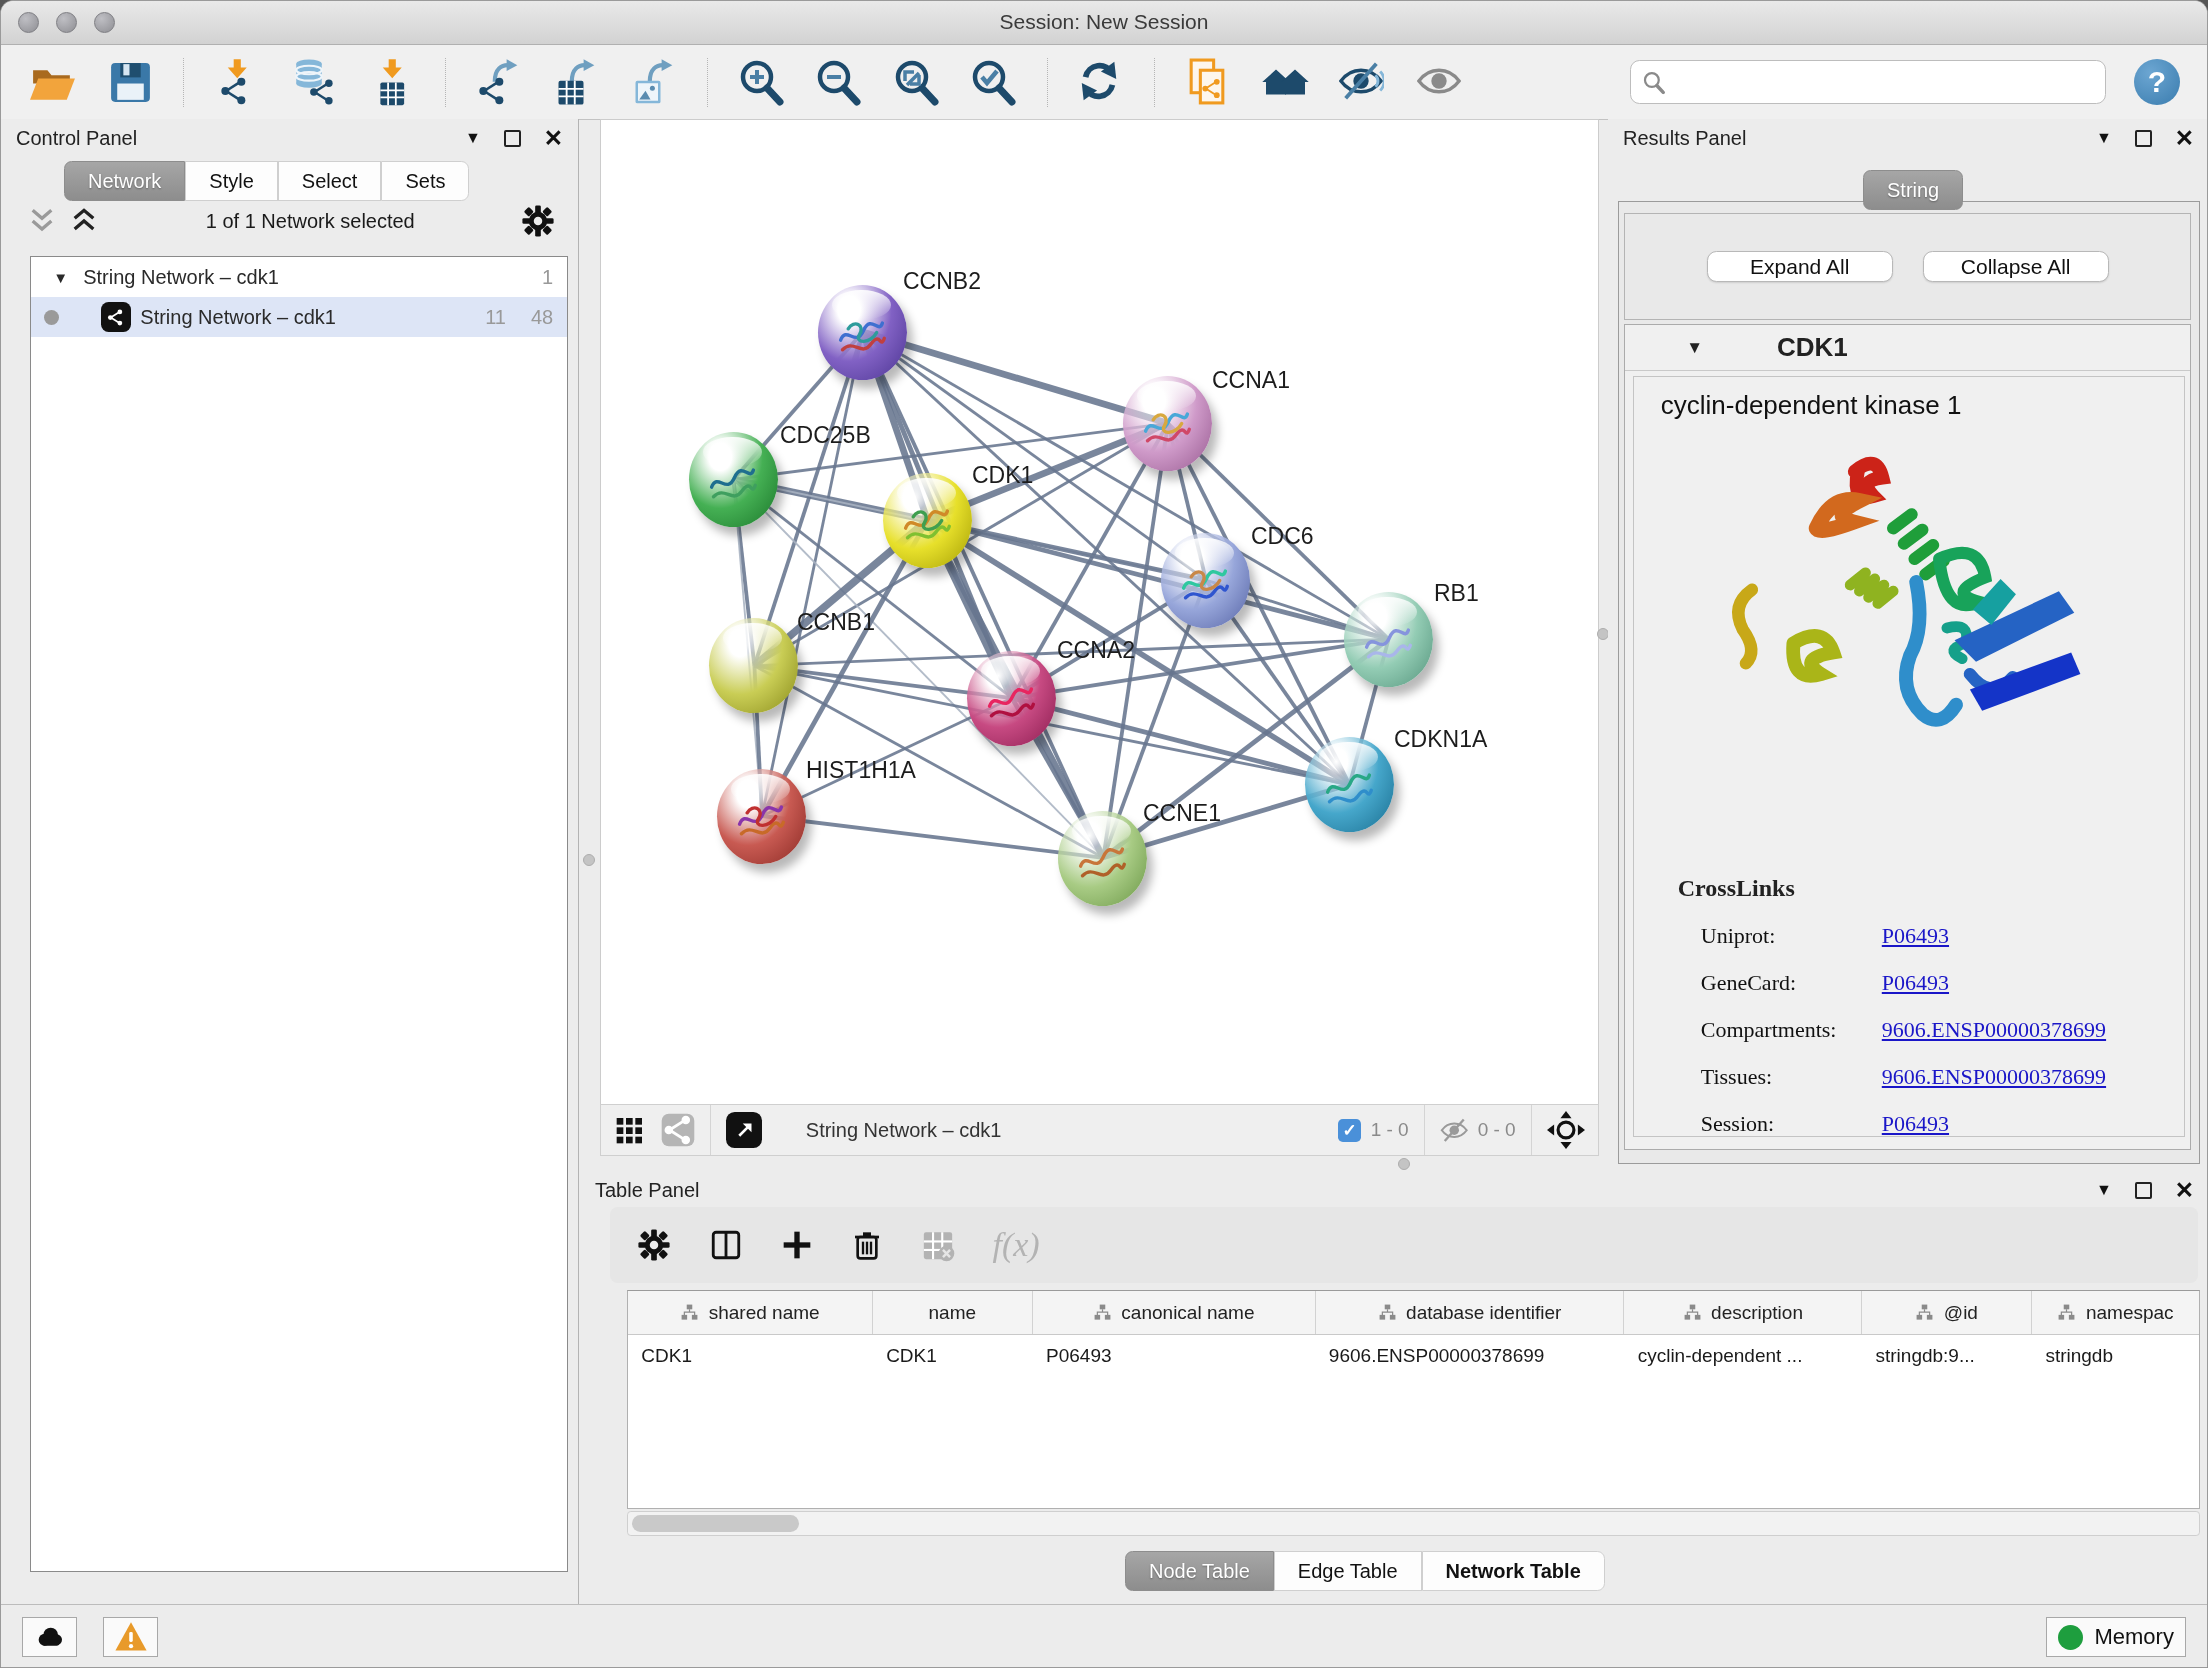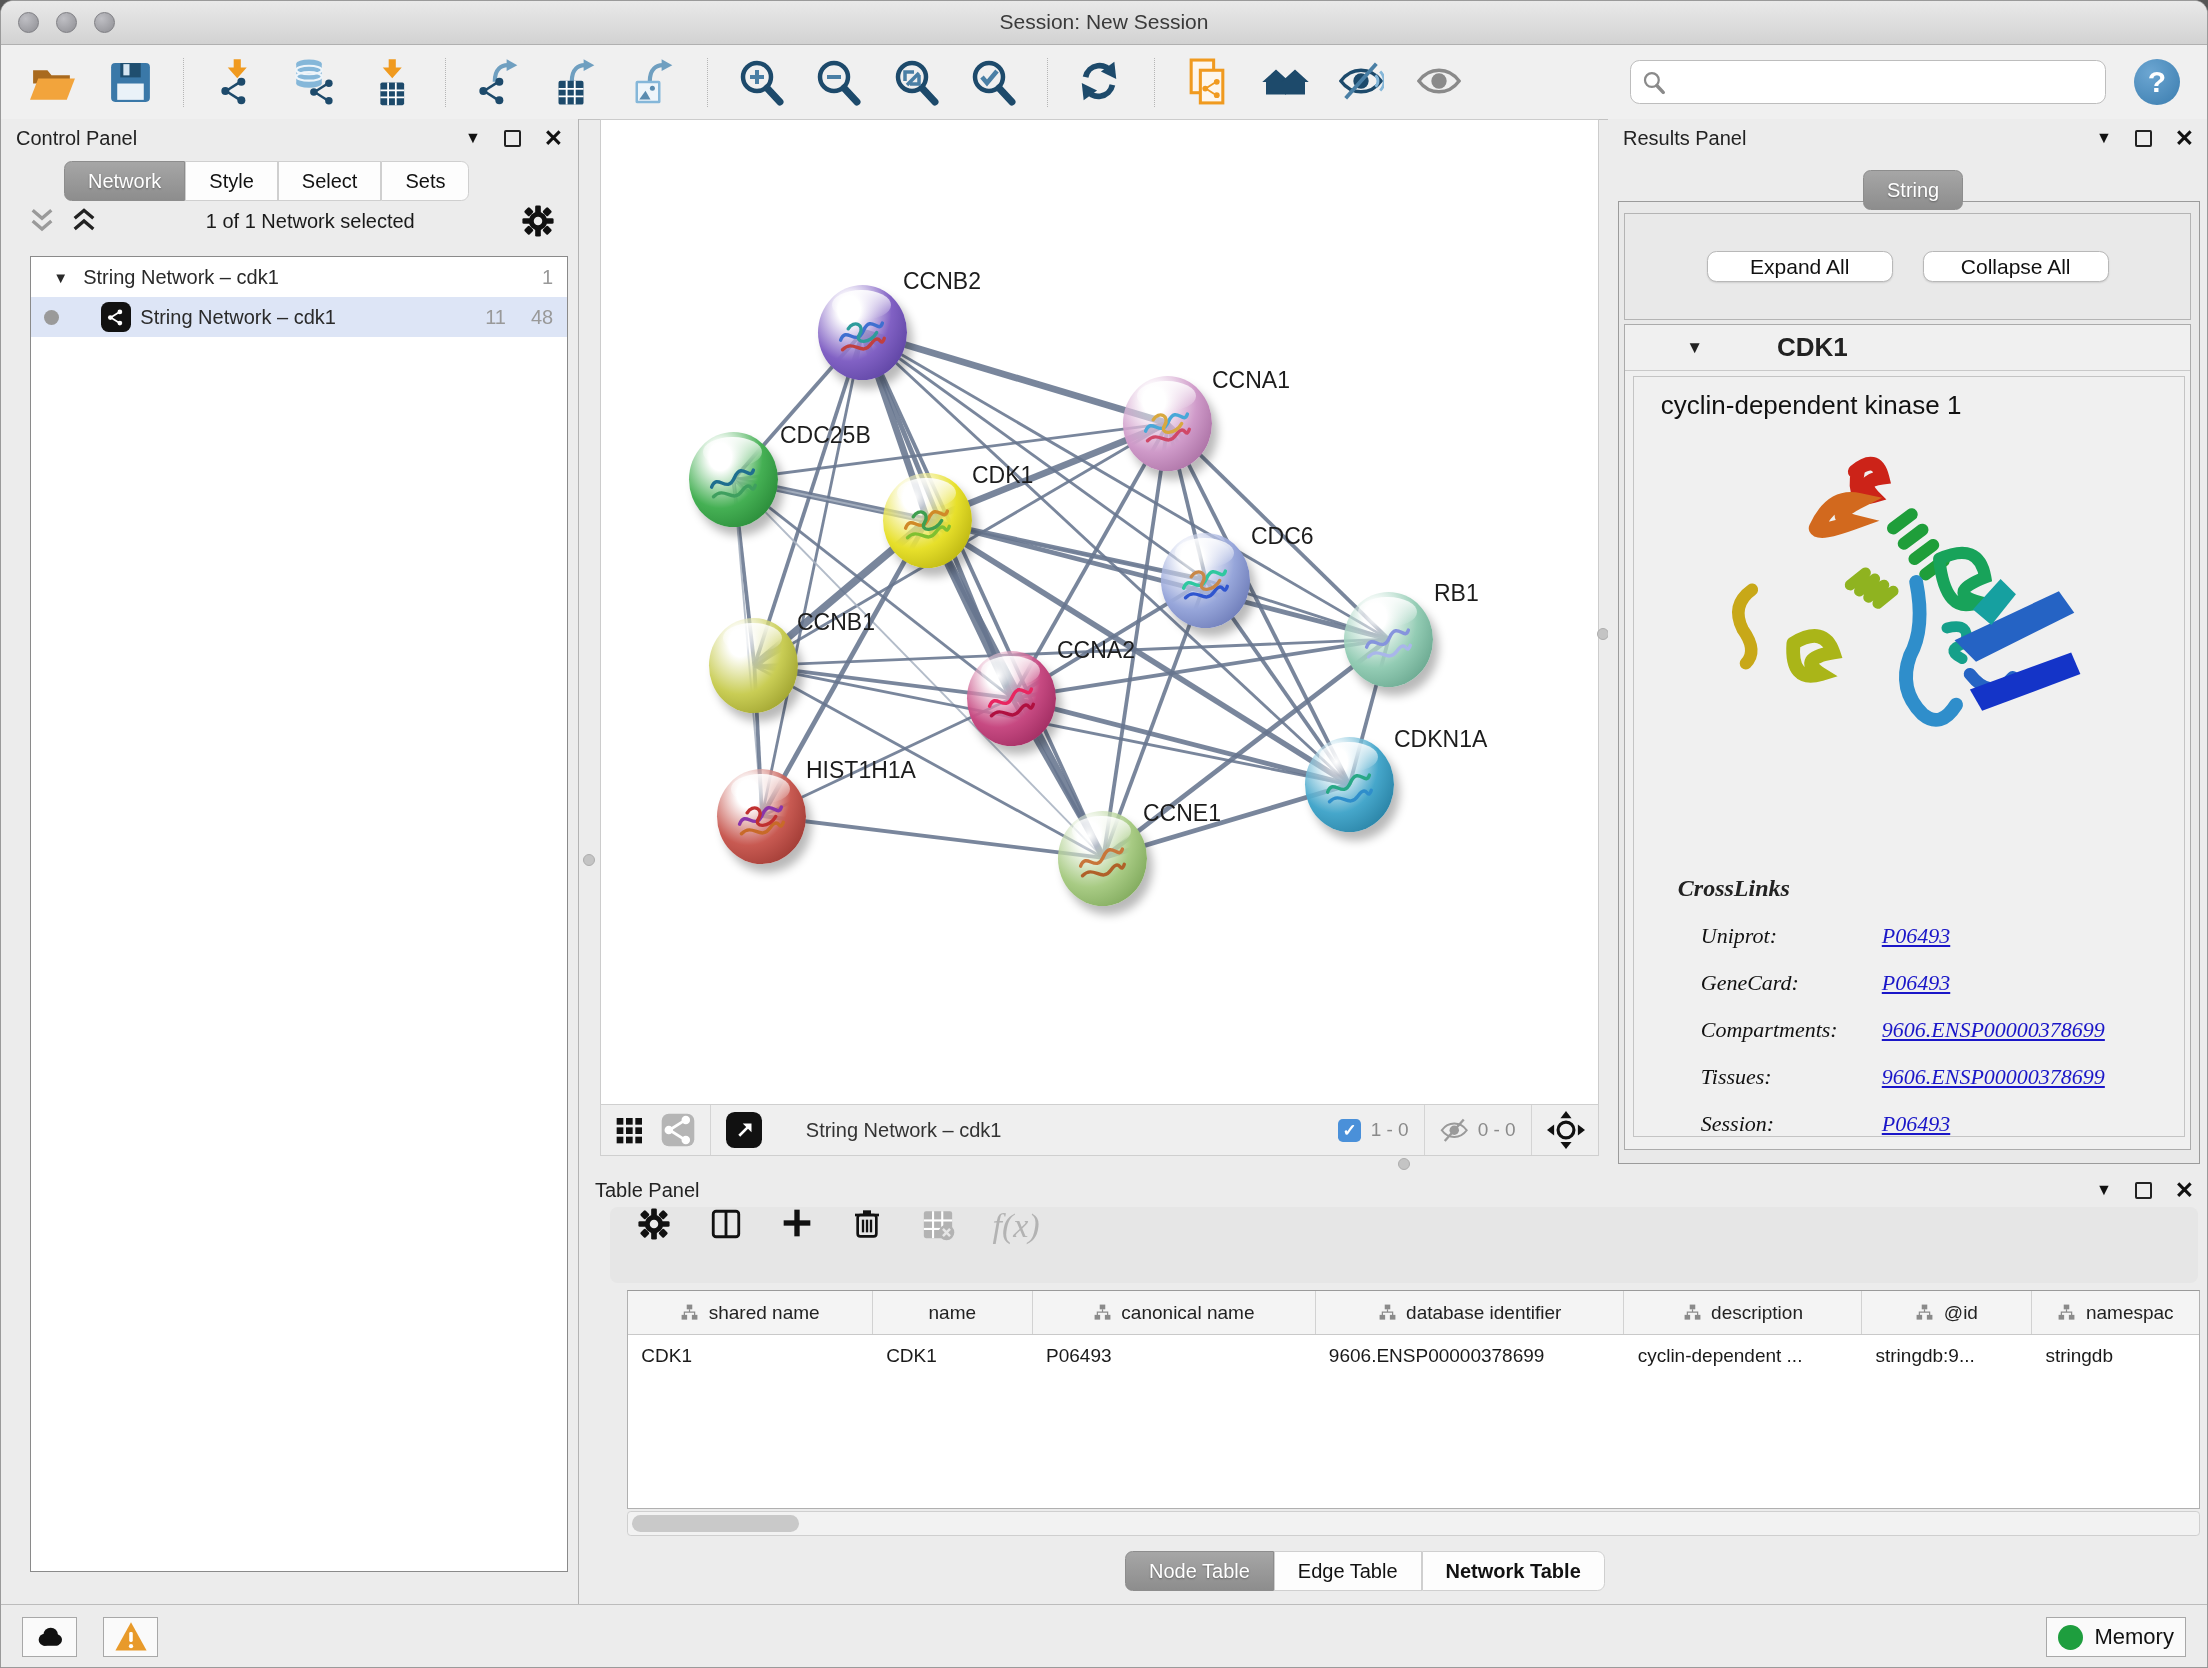--- a/index.html
+++ b/index.html
@@ -89,30 +89,30 @@
             box-shadow:0 1px 1.9px rgba(0,0,0,.12); }
   .rp-card { position:absolute; left:5.7px; top:122px; width:567px; height:826px; background:#f0f0f0;
              border:1px solid #ababab; }
   .rp-card-head { height:46px; border-bottom:1px solid #c9c9c9; display:flex; align-items:center; }
   .rp-card-head .caret { margin-left:61px; font-size:17px; }
   .rp-gene { font-size:26px; font-weight:bold; margin-left:74px; }
   .rp-inner { position:absolute; left:7.6px; top:51px; width:552px; height:761px; border:1px solid #c4c4c4;
               background:#f0f0f0; }
   .rp-desc { font-size:26px; color:#111; margin:13.3px 0 0 27px; }
   .crosslinks { position:absolute; left:0; top:498px; width:100%;
-                font-family:"Liberation Serif","DejaVu Serif",serif;font-style:italic; }
+                font-family:"Liberation Serif","DejaVu Serif",serif; }
   .cl-head { font-size:24px; font-weight:bold; margin-left:44px; }
   .cl-row { display:flex; font-size:22px; margin:21px 0 0 67px; }
   .cl-label { width:181px; color:#111; }
   .cl-value { color:#1a16c8; text-decoration:underline; }
 
   
   .table-panel { position:absolute; left:579px; top:1170px; width:1629px; height:433px; background:#ececec; }
   .tp-toolbar { position:absolute; left:29.5px; top:36px; width:1588px; height:76px; background:#e6e6e6;
-                border-radius:7.6px; display:flex; align-items:flex-start; padding:0 27px; gap:38px; }
+                border-radius:7.6px; display:flex; align-items:center; padding:0 27px; gap:38px; }
   .fx { font-family:"Liberation Serif","DejaVu Serif",serif; font-style:italic; font-size:34px; color:#b3b3b3; }
   .tp-table { position:absolute; left:47px; top:119px; width:1573px; height:219px; background:#fff;
               border:1px solid #b0b0b0; border-top:1.9px solid #9a9a9a; }
   .tr-head { display:flex; height:44px; background:#f4f4f4; border-bottom:1px solid #c9c9c9; }
   .th { display:flex; align-items:center; justify-content:center; gap:9.5px; font-size:19px; color:#222;
         border-right:1px solid #d2d2d2; overflow:hidden; white-space:nowrap; }
   .tr-row { display:flex; height:42px; }
   .td { font-size:19px; color:#1a1a1a; padding:9.5px 1.9px 0 13.3px; overflow:hidden; white-space:nowrap; }
   .c0{width:245px}.c1{width:160px}.c2{width:283px}.c3{width:309px}.c4{width:238px}.c5{width:170px}.c6{width:167px}
   .tp-scroll { position:absolute; left:47px; top:340px; width:1573px; height:25px; background:#f2f2f2;

